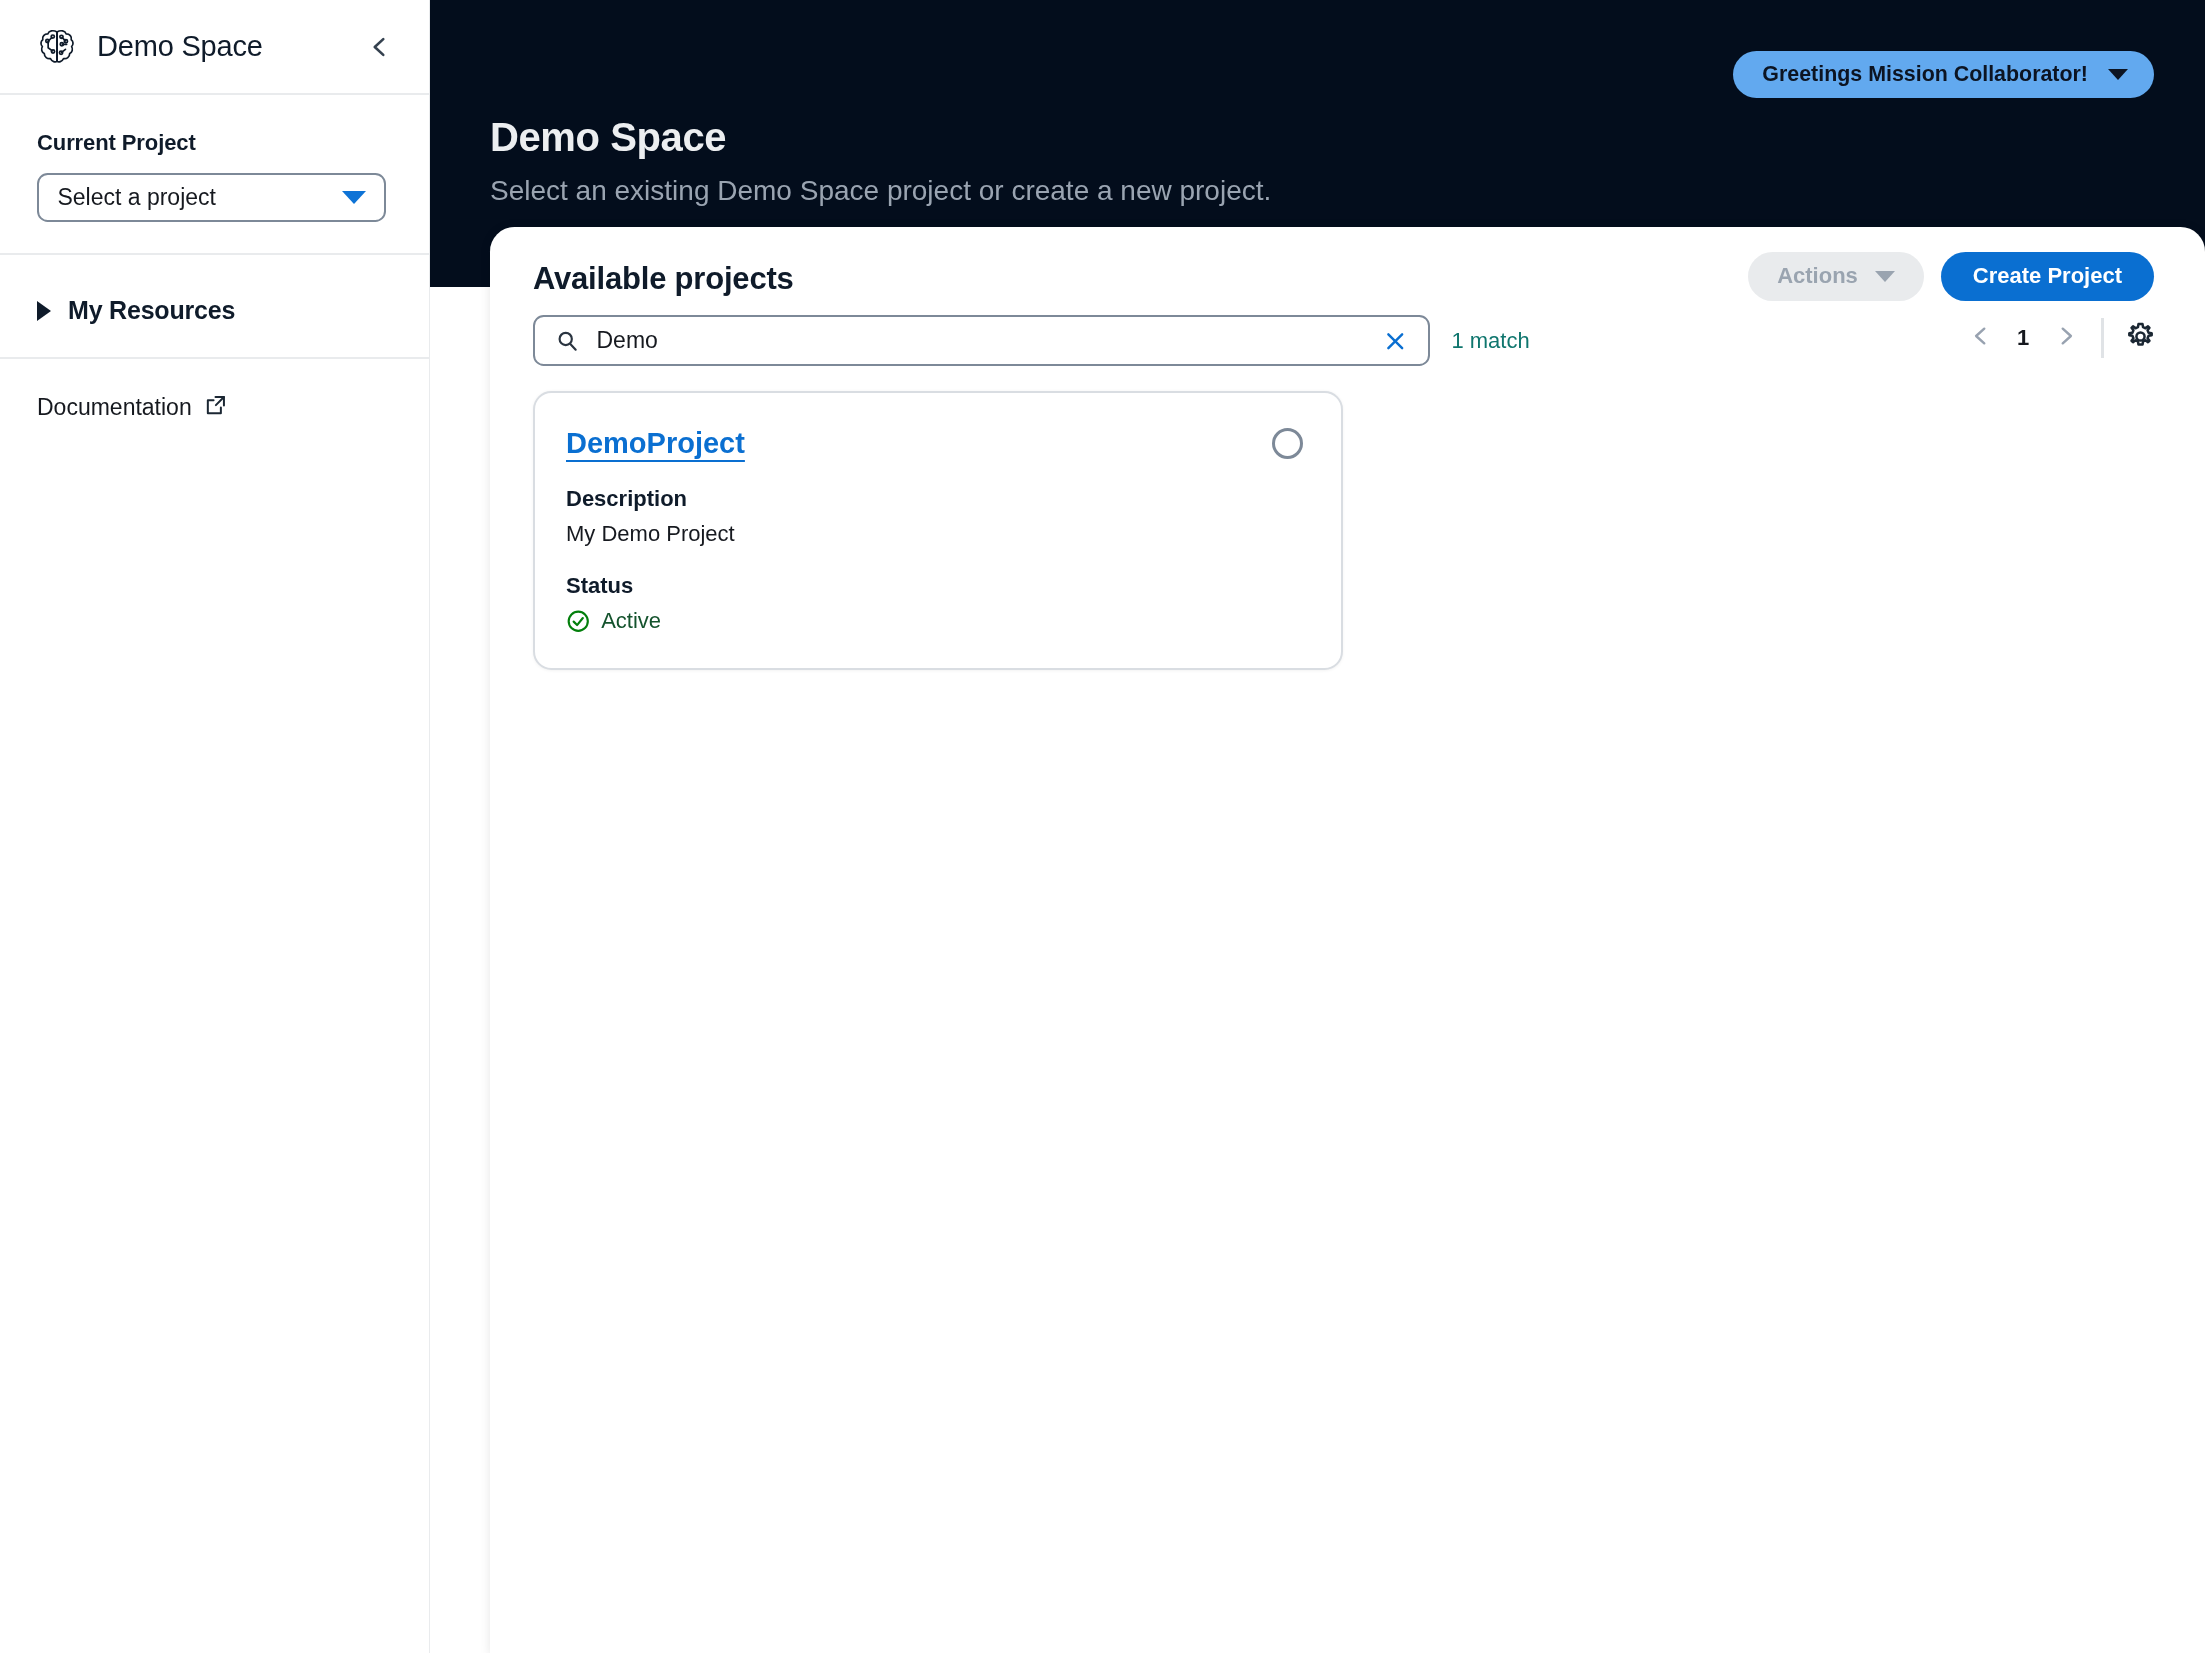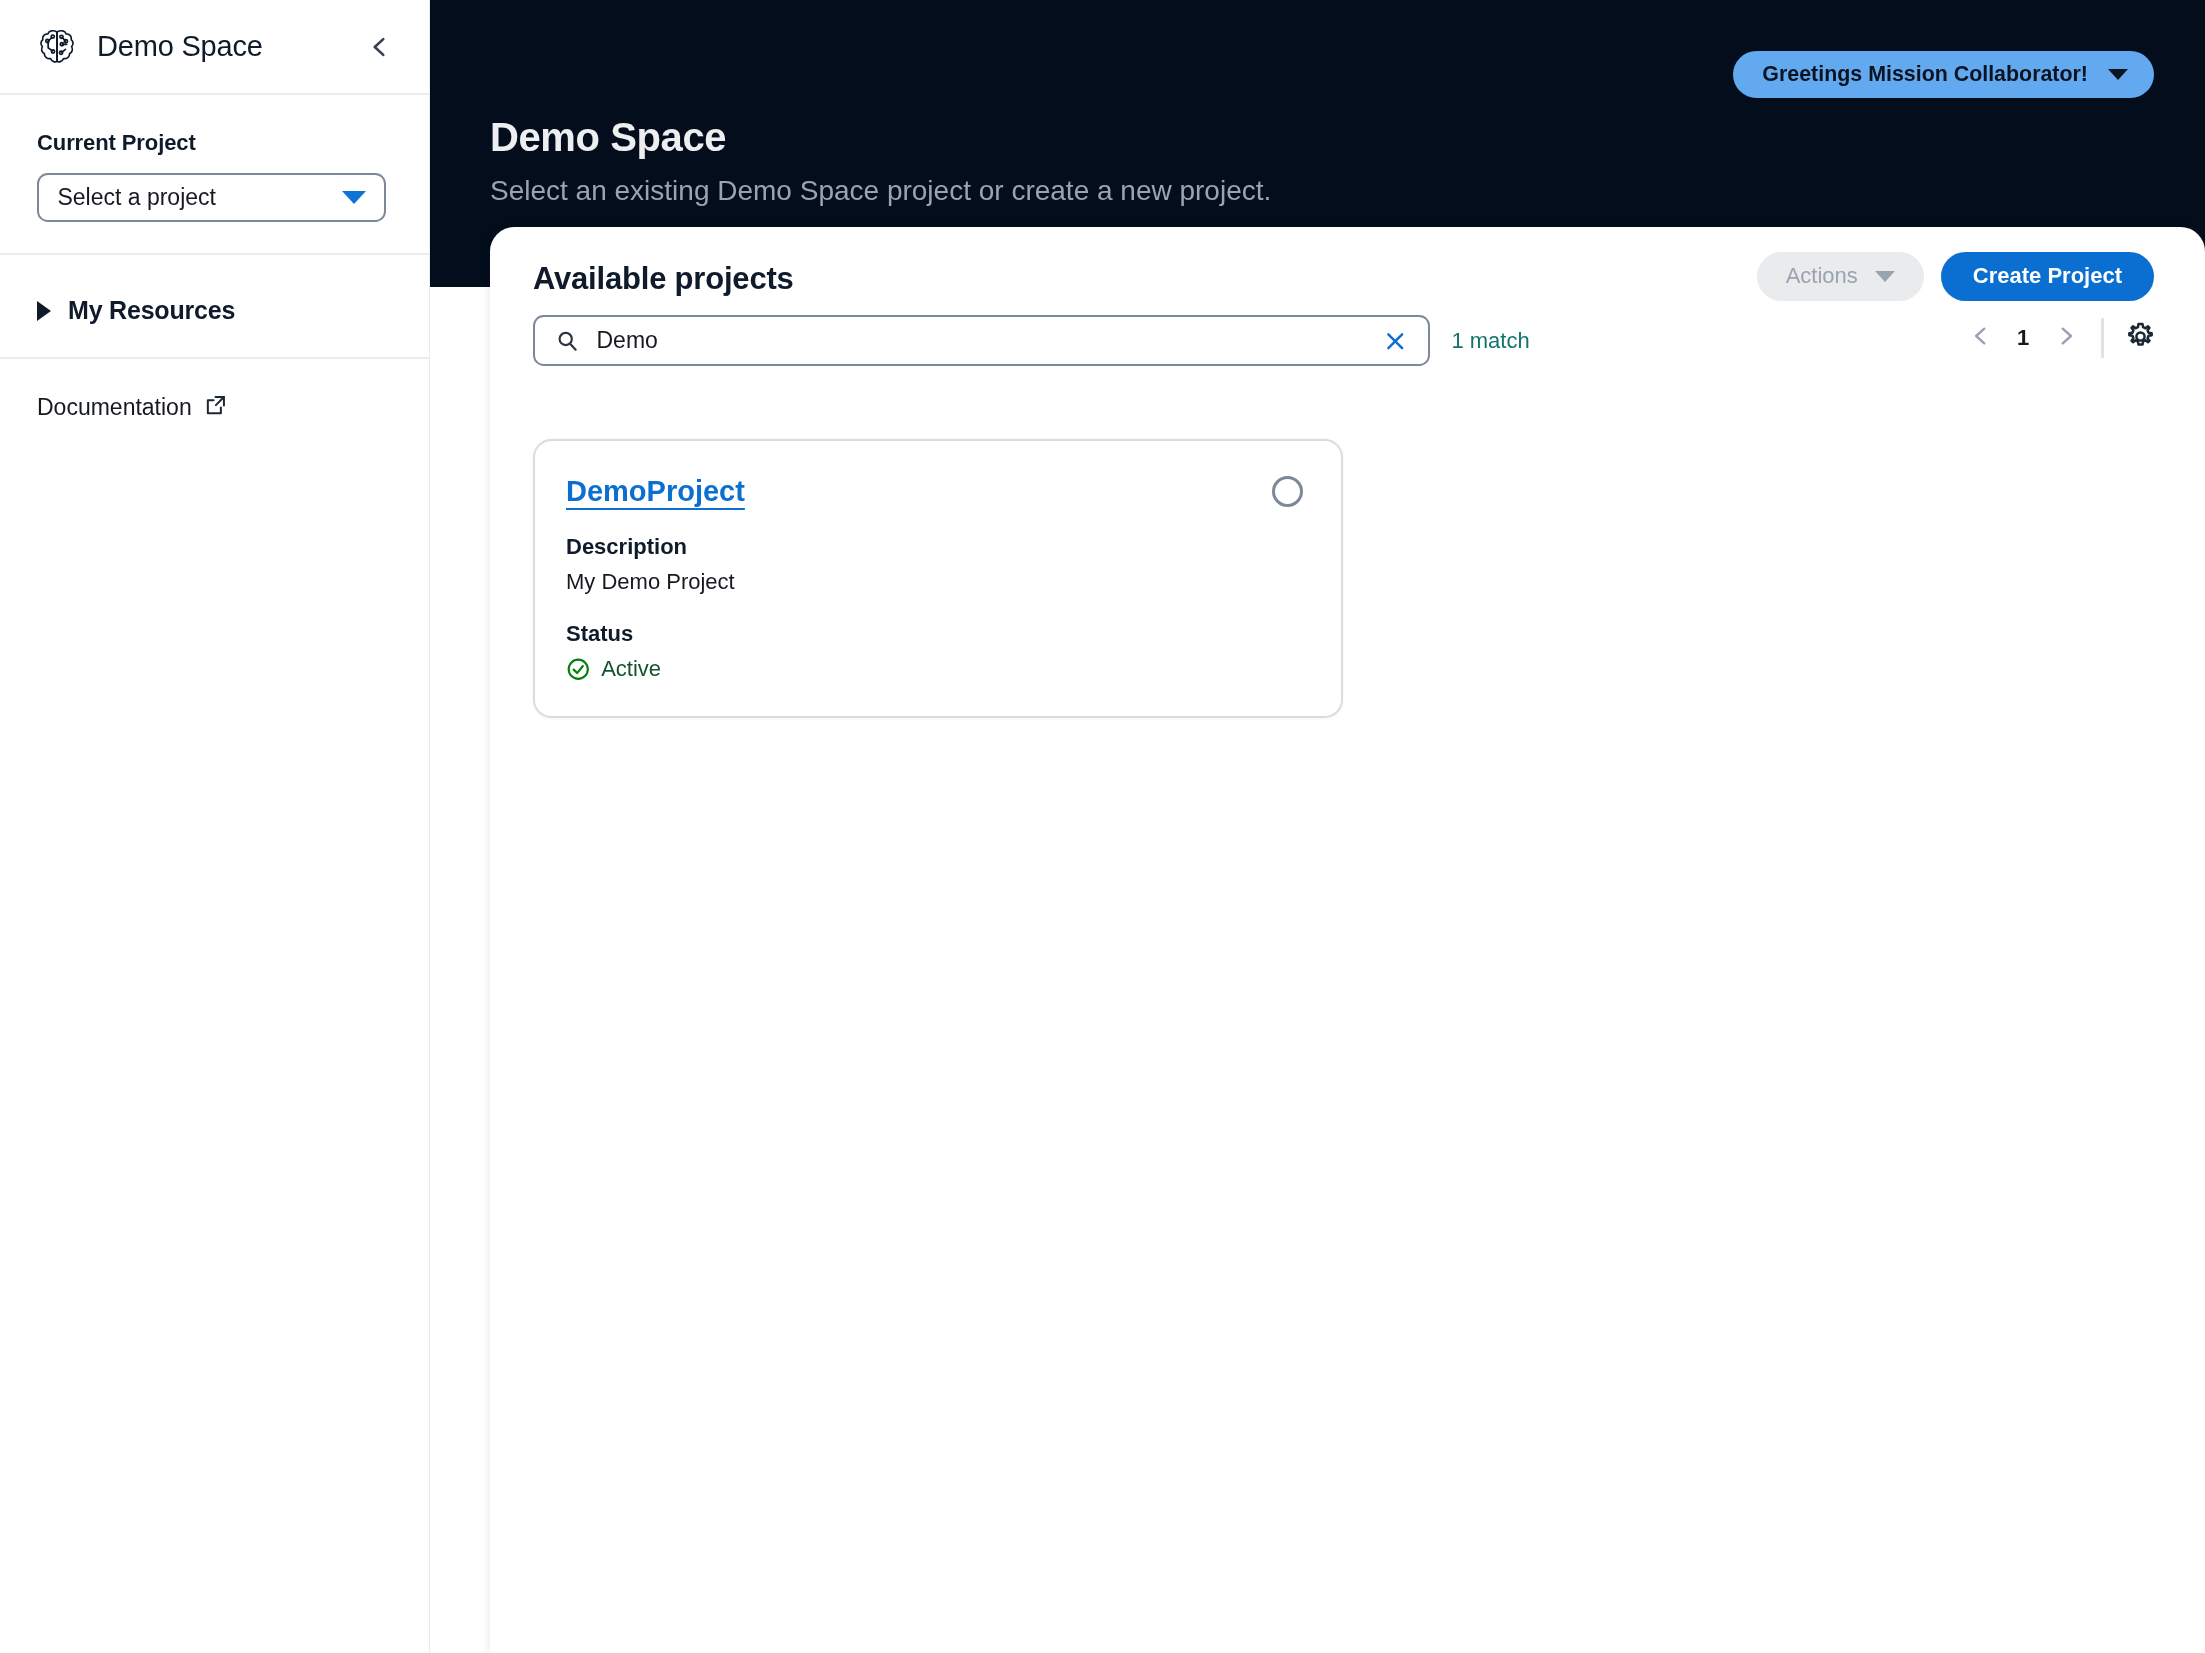--- a/index.html
+++ b/index.html
@@ -136,21 +136,21 @@
     letter-spacing: -0.2px;
   }
   #card-actions {
     position: absolute; right: 51px; top: 24.5px;
     display: flex; align-items: center; gap: 17px;
   }
   .btn-actions {
     height: 49px; border: none; border-radius: 24.5px;
     background: #e9ebed; color: #9aa4b0;
     font-family: "Liberation Sans", sans-serif;
-    font-size: 22px; font-weight: normal;
+    font-size: 22px; font-weight: bold;
     padding: 0 29px;
     display: flex; align-items: center; gap: 17px;
     cursor: not-allowed;
   }
   .tri-down-grey {
     width: 0; height: 0;
     border-left: 10.7px solid transparent;
     border-right: 10.7px solid transparent;
     border-top: 11.5px solid #9aa4b0;
   }
@@ -218,21 +218,20 @@
 
   
   #proj-list { padding: 24.5px 43px 0 43px; display: flex; flex-wrap: wrap; gap: 27.6px; }
   .proj-card {
     position: relative;
     width: 810px; min-height: 242px;
     border: 2.3px solid #d9dde2; border-radius: 18.4px;
     background: #ffffff;
     padding: 34px 37px 34px 31px;
     box-shadow: 0 0.8px 3.1px rgba(0,0,0,0.05);
-    margin-top: 48px;
   }
   .proj-link {
     display: inline-block;
     font-size: 29px; font-weight: bold; color: #0a6fd1;
     text-decoration: underline; text-underline-offset: 6.9px;
     text-decoration-thickness: 2.3px;
     cursor: pointer;
   }
   .proj-radio {
     position: absolute; right: 38px; top: 35px;

